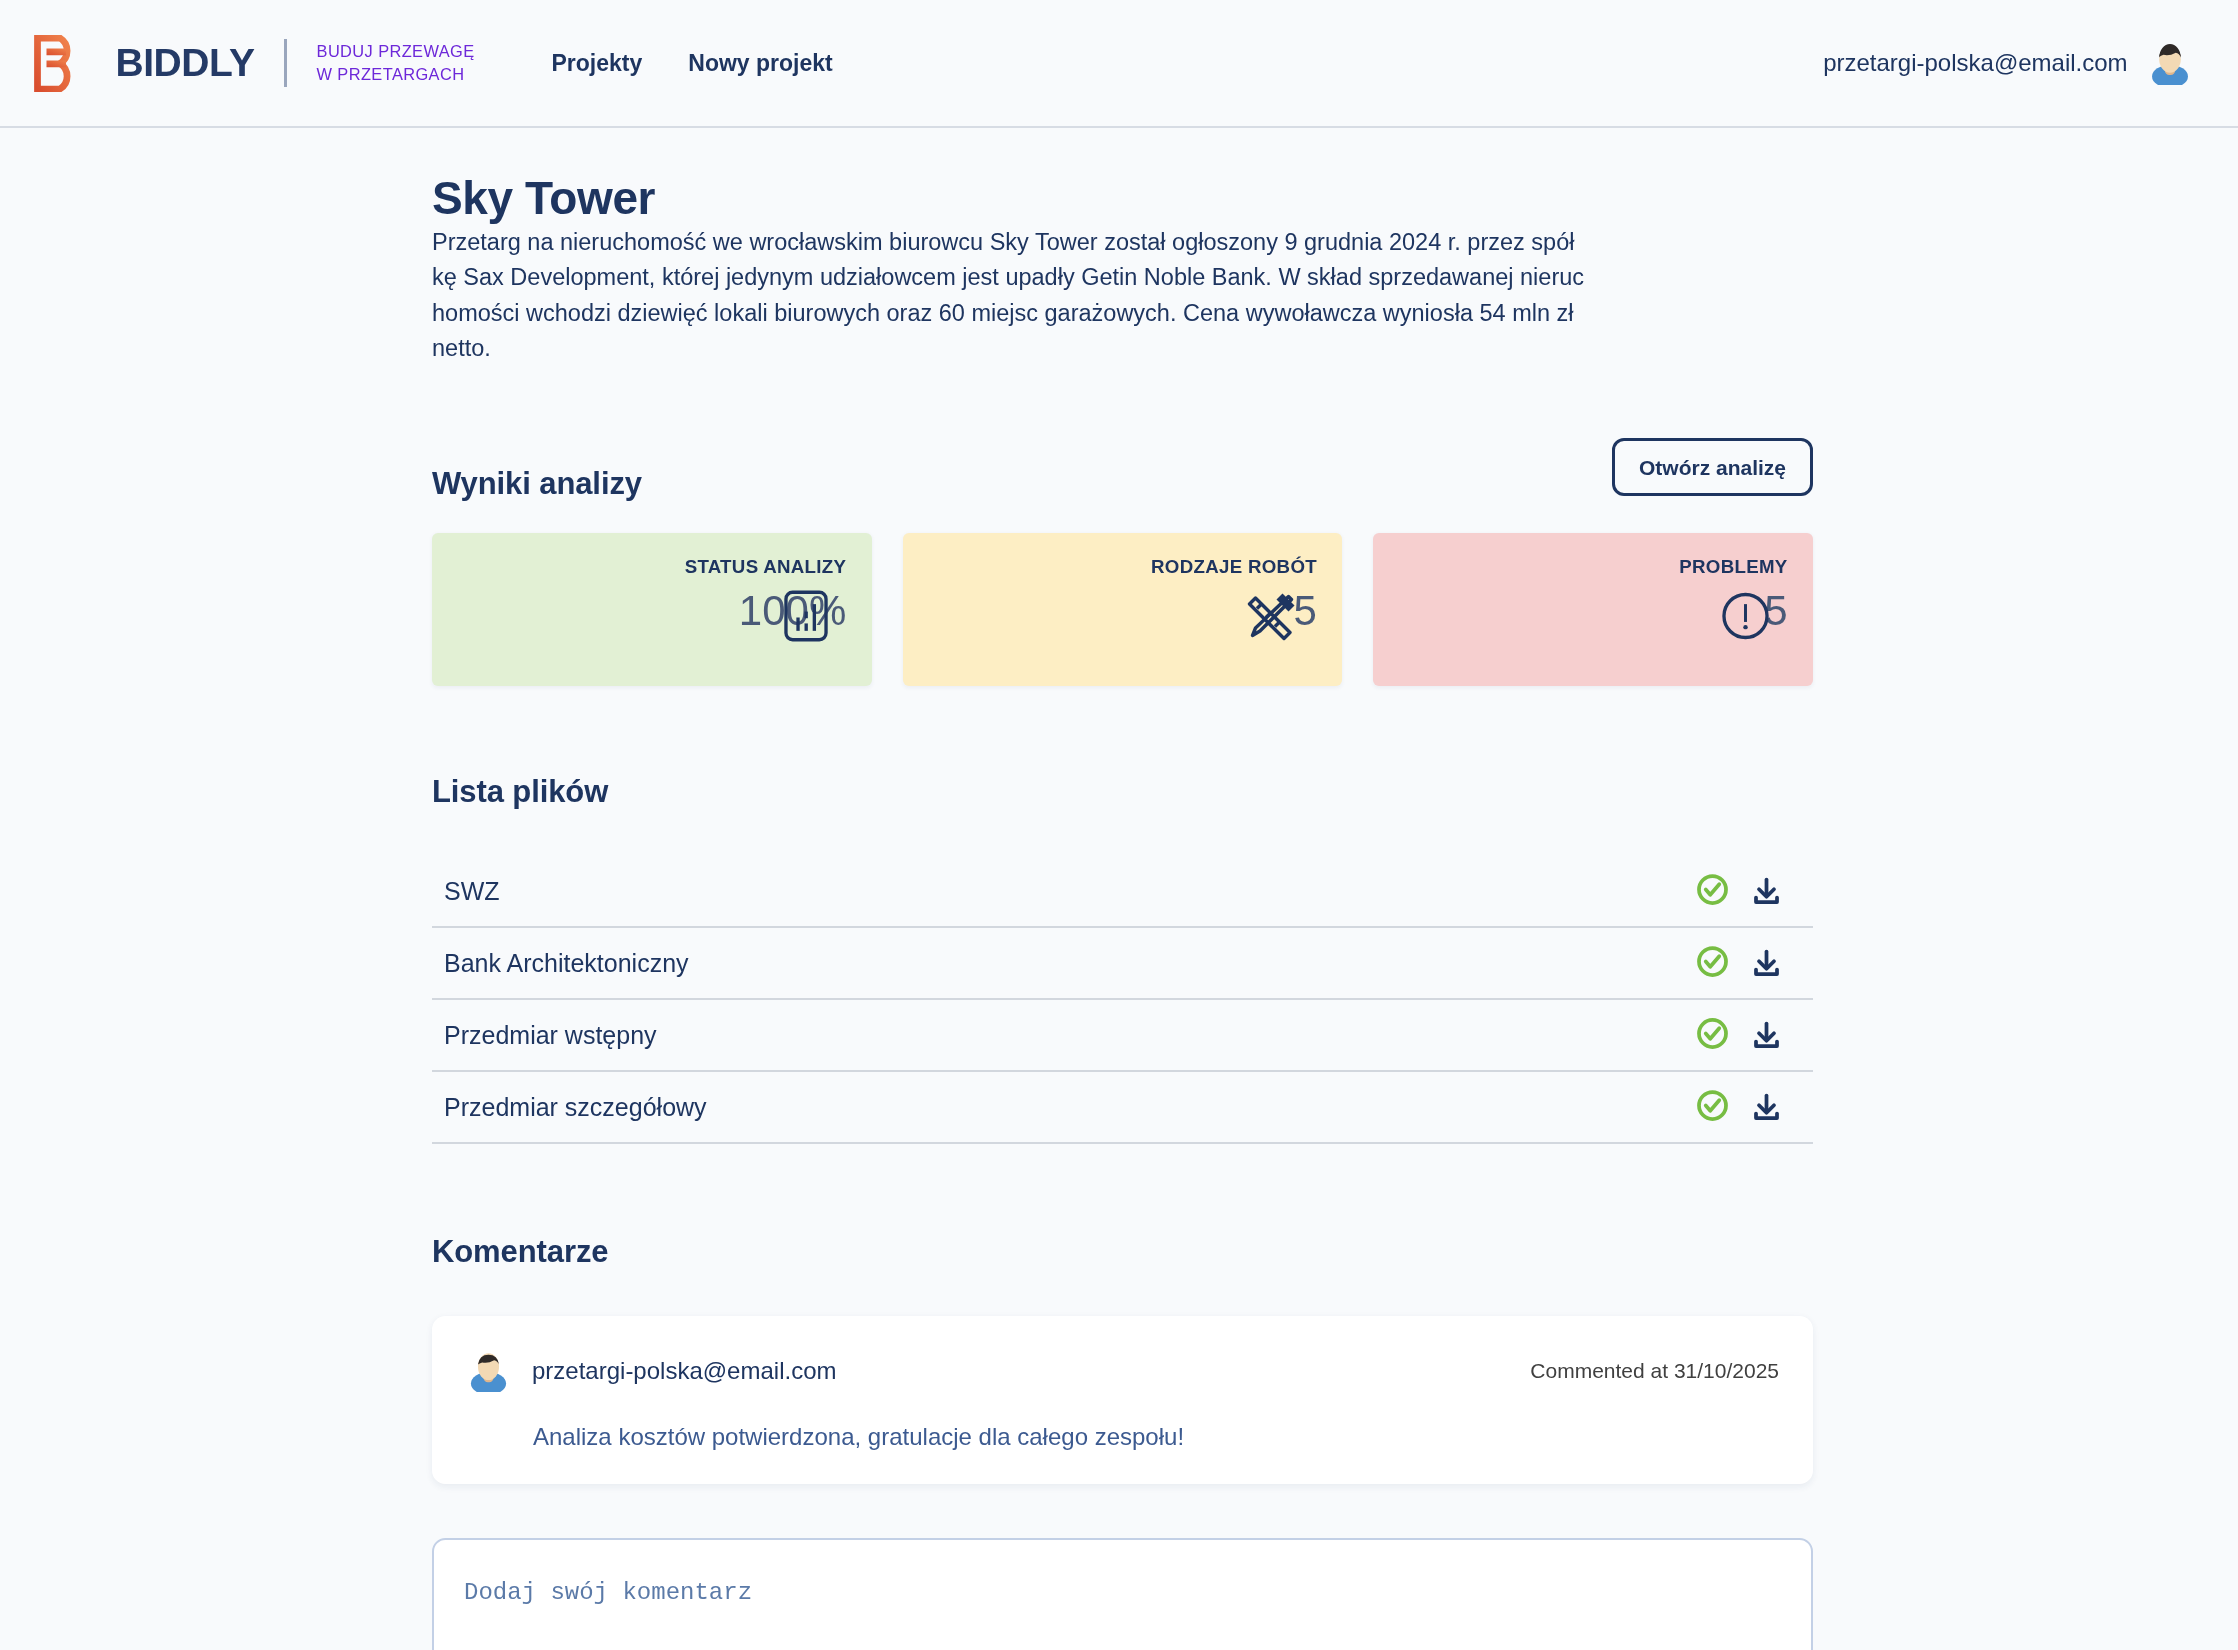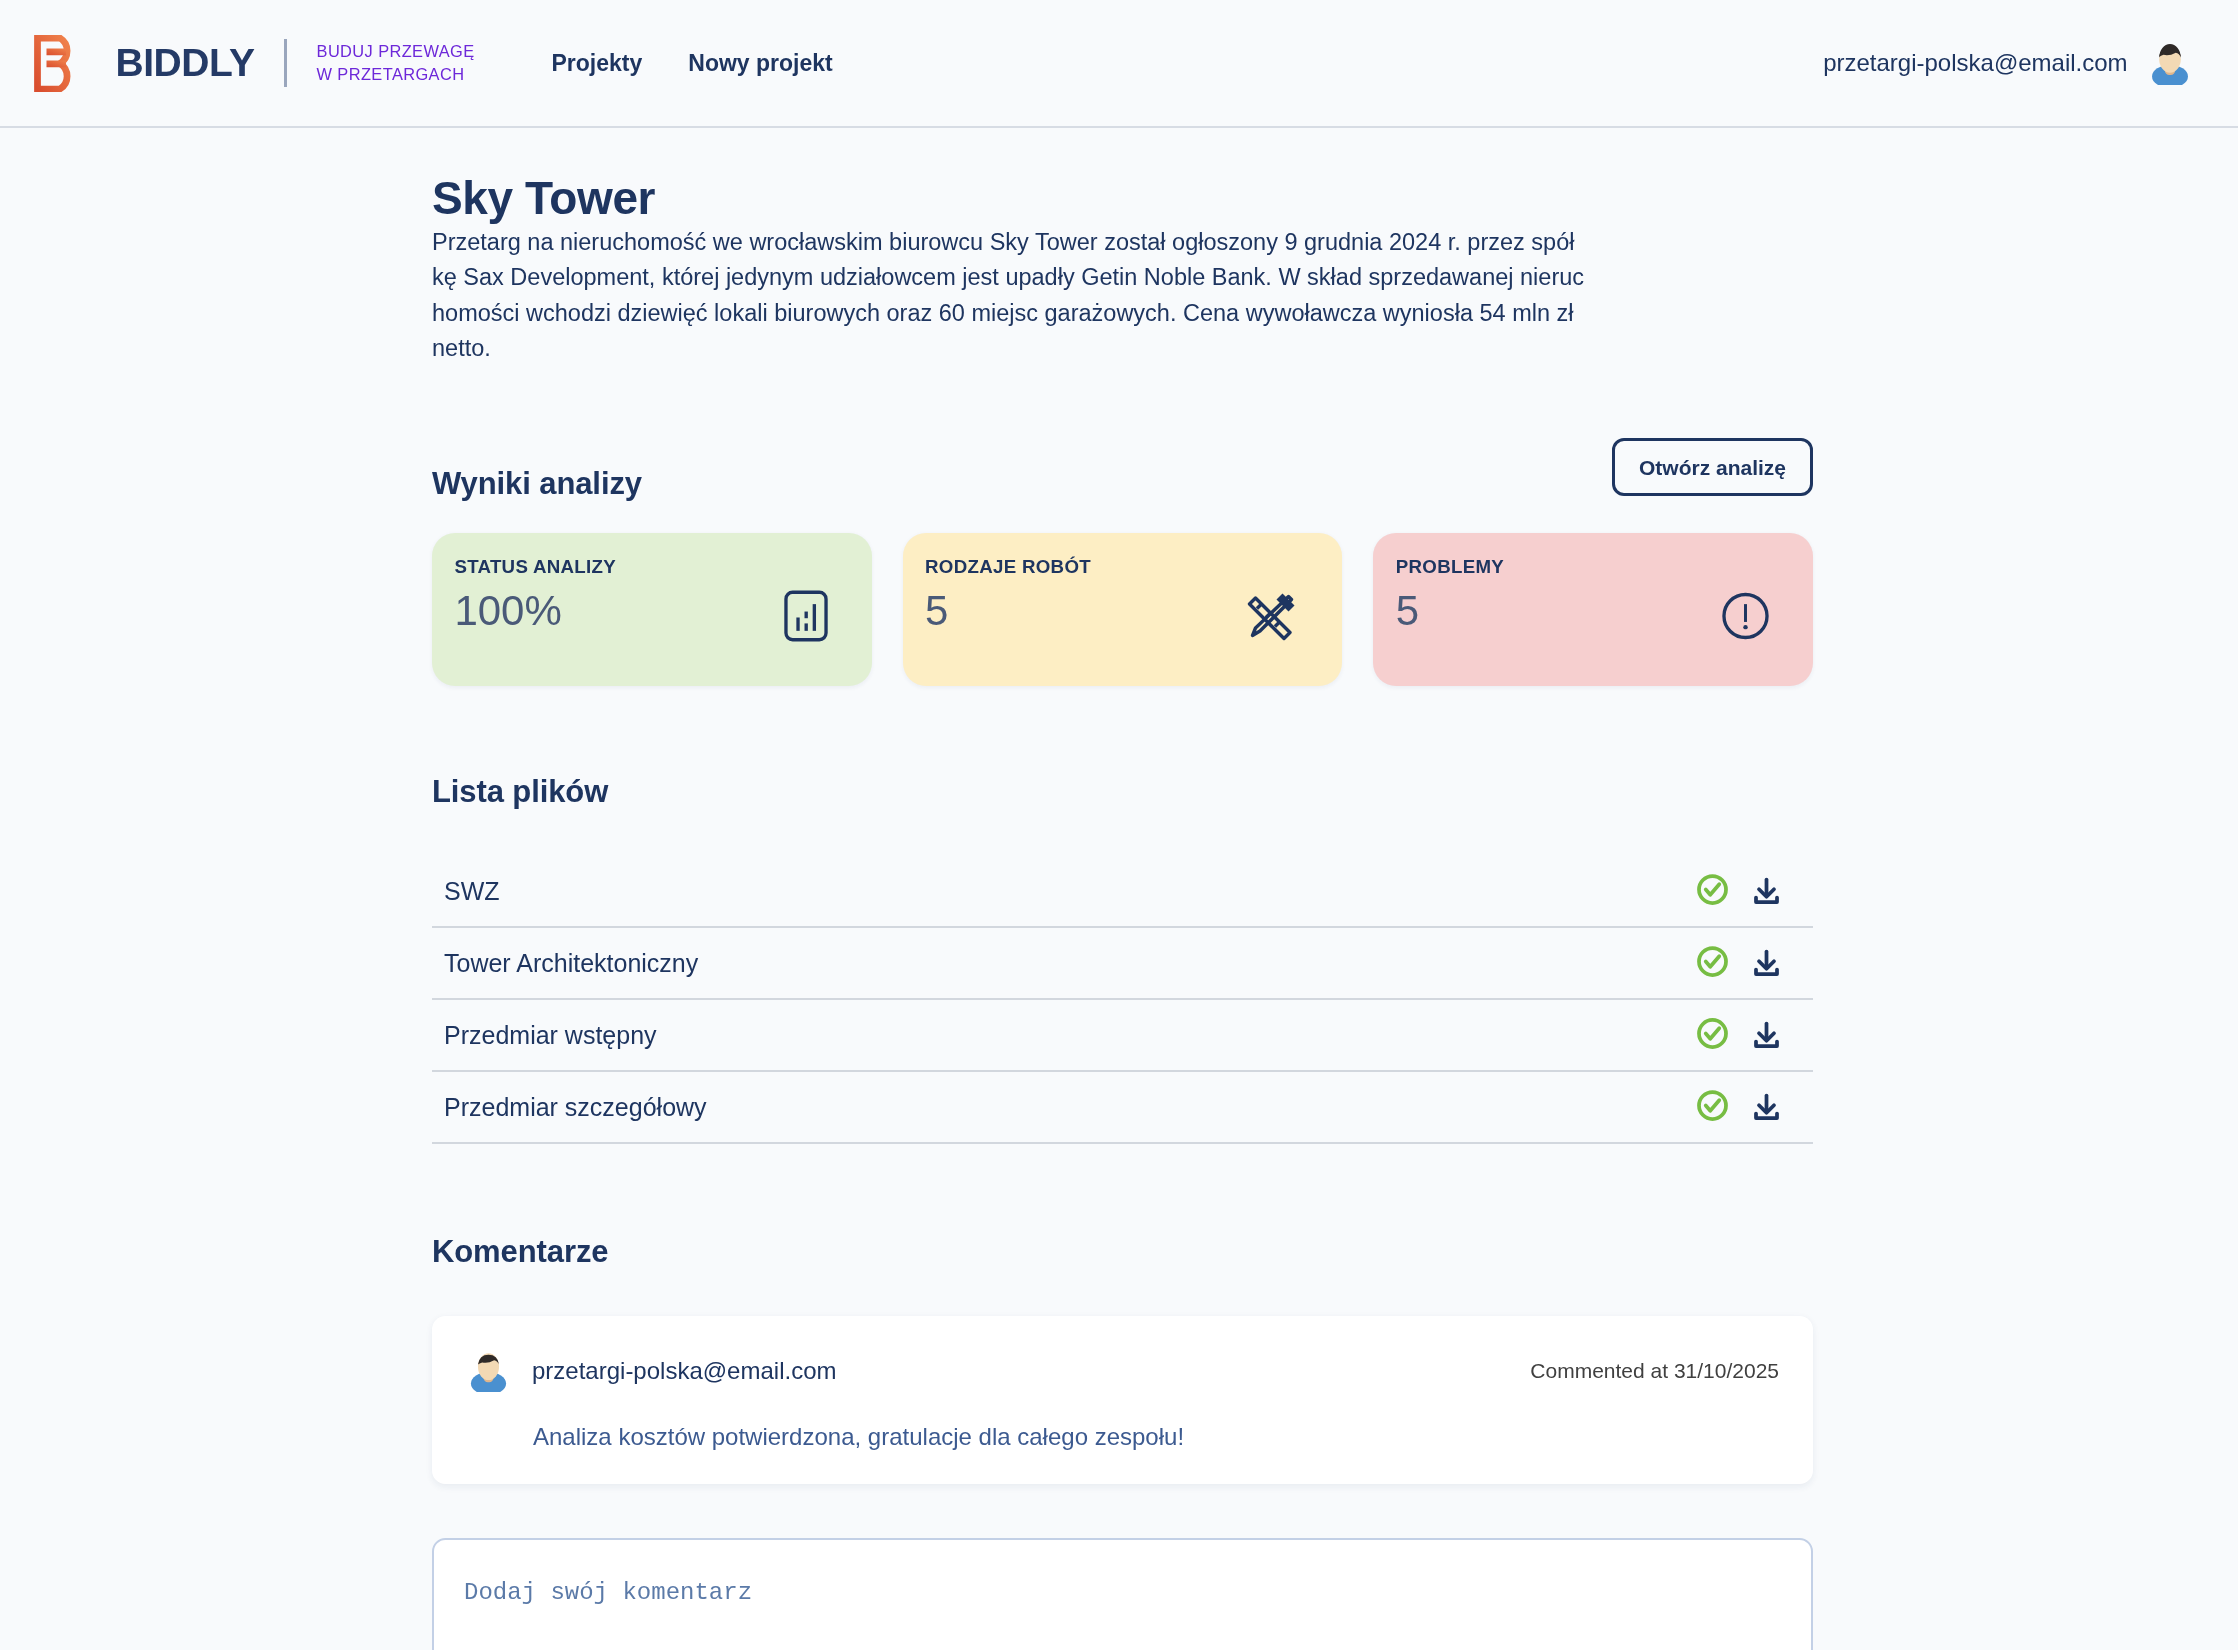--- a/index.html
+++ b/index.html
@@ -150,24 +150,25 @@
 
   
   .cards {
     display: flex;
     gap: 31px;
     margin-top: 31px;
   }
   .card {
     flex: 1 1 0;
     height: 153px;
-    border-radius: 23px;
+    border-radius: 6px;
     padding: 22.4px 25.4px 0 22.4px;
     position: relative;
     box-shadow: 0 1.5px 4.5px rgba(30,53,96,0.06);
+    text-align: right;
   }
   .card-label {
     font-size: 18.7px;
     font-weight: 700;
     letter-spacing: 0.3px;
     color: #1e3560;
     text-transform: uppercase;
   }
   .card-value {
     font-size: 42px;
@@ -389,21 +390,21 @@
             <svg width="33" height="33" viewBox="0 0 44 44" xmlns="http://www.w3.org/2000/svg">
               <path d="M22 6 v20" stroke="#1e3560" stroke-width="5" stroke-linecap="round"></path>
               <path d="M12 19 l10 10 l10 -10" fill="none" stroke="#1e3560" stroke-width="5" stroke-linecap="round" stroke-linejoin="round"></path>
               <path d="M8 30 v6 h28 v-6" fill="none" stroke="#1e3560" stroke-width="5" stroke-linecap="round" stroke-linejoin="round"></path>
             </svg>
           </button>
         </span>
       </div>
 
       <div class="file-row">
-        <span class="file-name">Tower Architektoniczny</span>
+        <span class="file-name">Bank Architektoniczny</span>
         <span class="file-actions">
           <span>
             <svg width="33" height="33" viewBox="0 0 44 44" xmlns="http://www.w3.org/2000/svg">
               <circle cx="22" cy="22" r="18" fill="none" stroke="#77bd43" stroke-width="5"></circle>
               <path d="M13 22 l6 7 l12 -14" fill="none" stroke="#77bd43" stroke-width="5" stroke-linecap="round" stroke-linejoin="round"></path>
             </svg>
           </span>
           <button class="icon-btn">
             <svg width="33" height="33" viewBox="0 0 44 44" xmlns="http://www.w3.org/2000/svg">
               <path d="M22 6 v20" stroke="#1e3560" stroke-width="5" stroke-linecap="round"></path>

